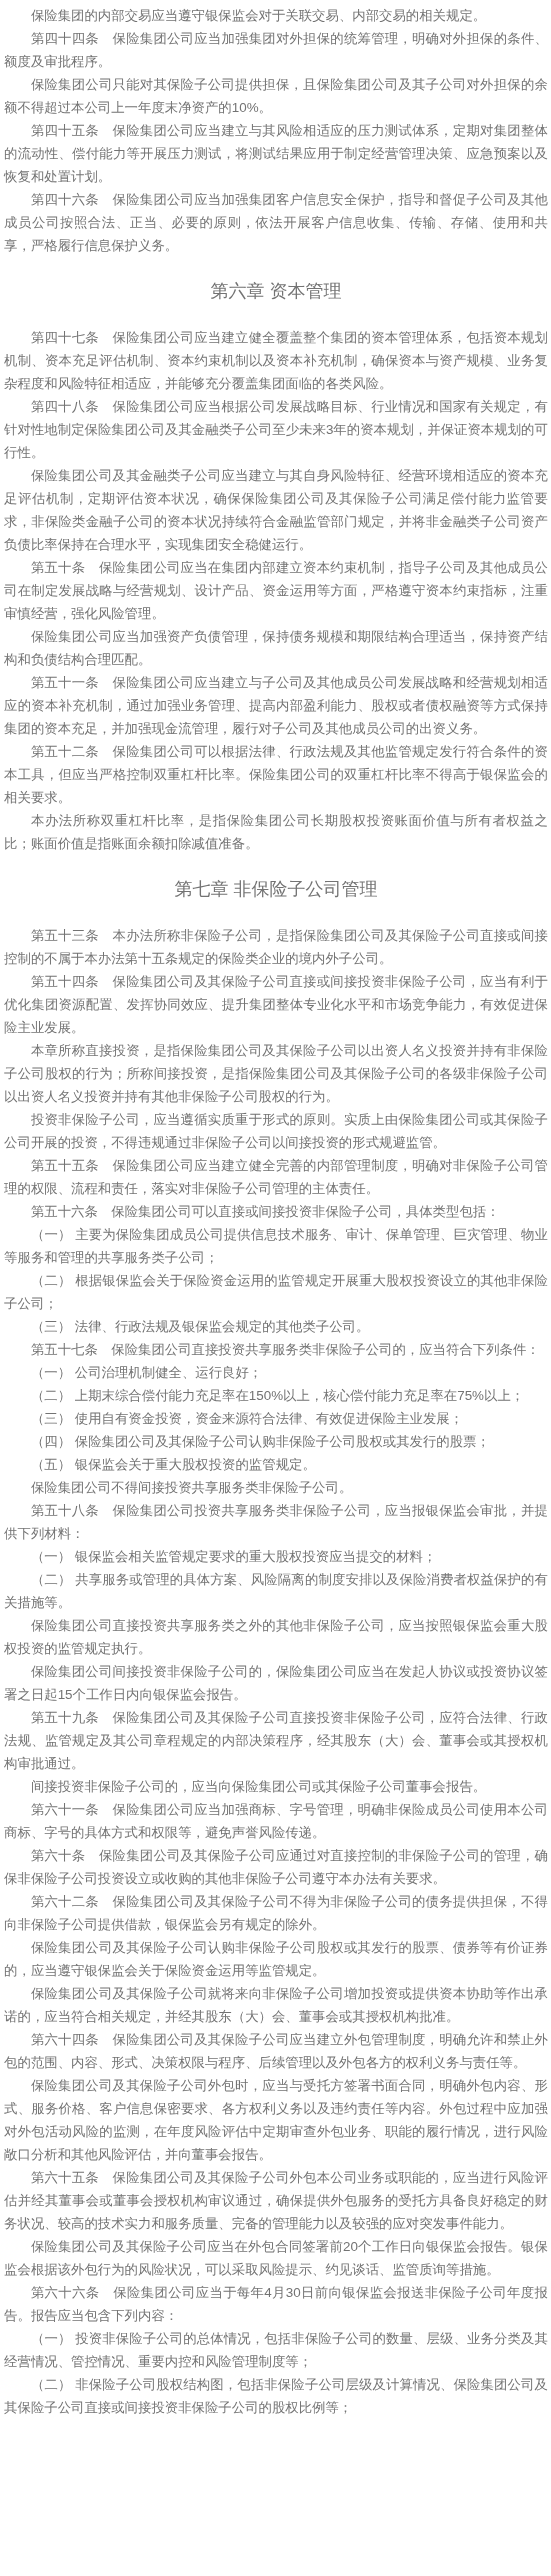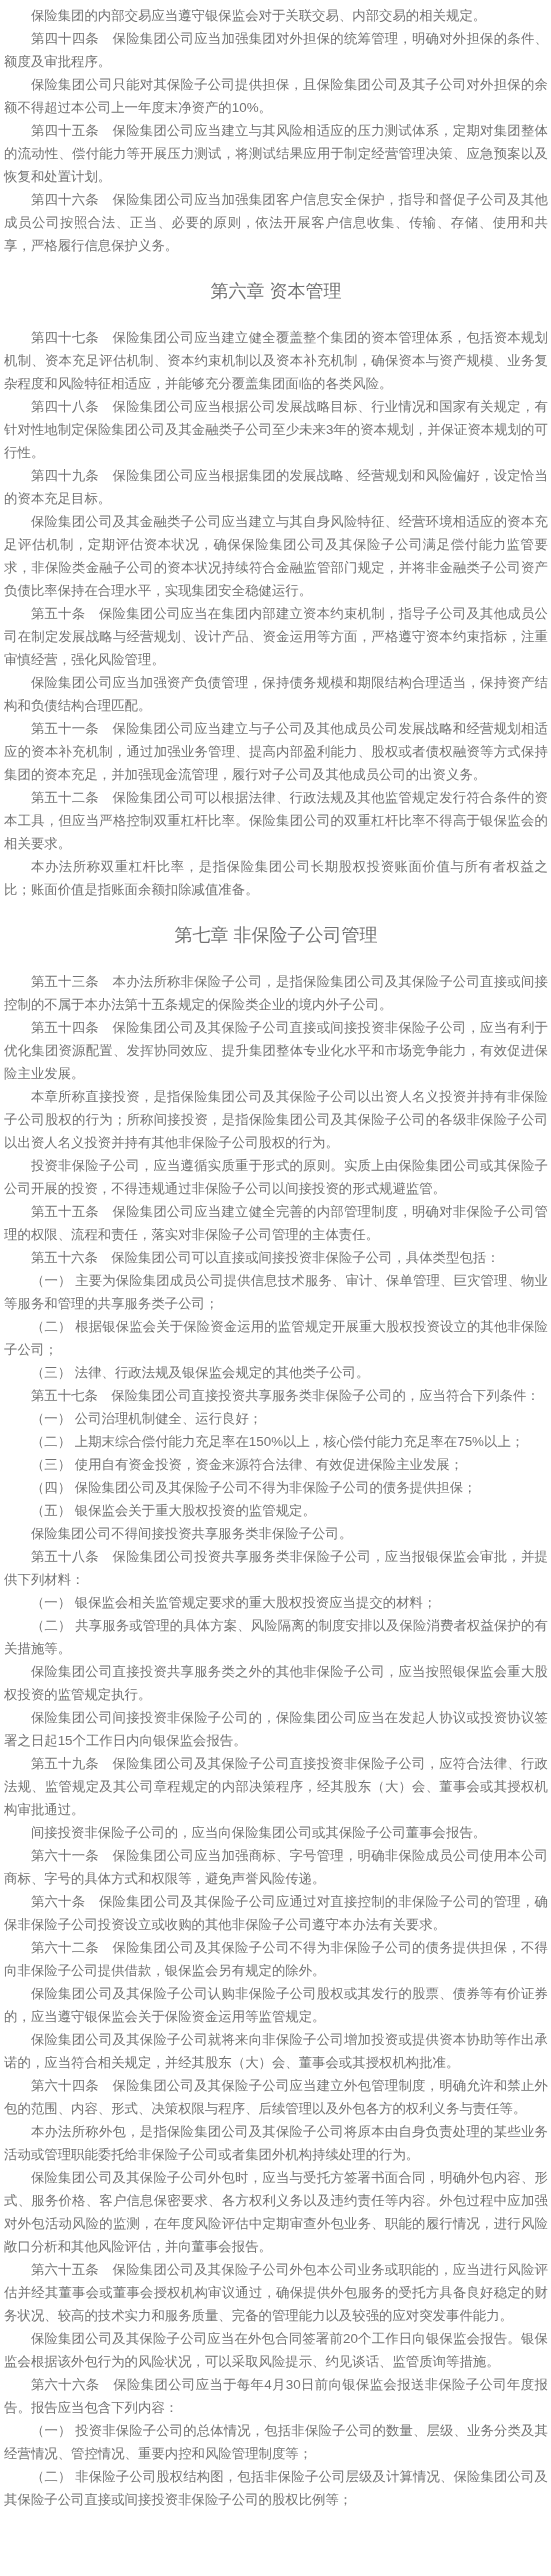--- a/index.html
+++ b/index.html
@@ -46,58 +46,56 @@
 <main data-name="document-page">
   <div class="doc-body" data-name="document-body" style="color: #737373;">
       <p class="para" data-name="article-paragraph">保险集团的内部交易应当遵守银保监会对于关联交易、内部交易的相关规定。</p>
       <p class="para" data-name="article-paragraph">第四十四条　保险集团公司应当加强集团对外担保的统筹管理，明确对外担保的条件、额度及审批程序。</p>
       <p class="para" data-name="article-paragraph">保险集团公司只能对其保险子公司提供担保，且保险集团公司及其子公司对外担保的余额不得超过本公司上一年度末净资产的10%。</p>
       <p class="para" data-name="article-paragraph">第四十五条　保险集团公司应当建立与其风险相适应的压力测试体系，定期对集团整体的流动性、偿付能力等开展压力测试，将测试结果应用于制定经营管理决策、应急预案以及恢复和处置计划。</p>
       <p class="para" data-name="article-paragraph">第四十六条　保险集团公司应当加强集团客户信息安全保护，指导和督促子公司及其他成员公司按照合法、正当、必要的原则，依法开展客户信息收集、传输、存储、使用和共享，严格履行信息保护义务。</p>
       <h2 class="chapter" data-name="chapter-heading">第六章 资本管理</h2>
       <p class="para" data-name="article-paragraph">第四十七条　保险集团公司应当建立健全覆盖整个集团的资本管理体系，包括资本规划机制、资本充足评估机制、资本约束机制以及资本补充机制，确保资本与资产规模、业务复杂程度和风险特征相适应，并能够充分覆盖集团面临的各类风险。</p>
       <p class="para" data-name="article-paragraph">第四十八条　保险集团公司应当根据公司发展战略目标、行业情况和国家有关规定，有针对性地制定保险集团公司及其金融类子公司至少未来3年的资本规划，并保证资本规划的可行性。</p>
-      <p class="para" data-name="article-paragraph">第四十九条　保险集团公司应当根据集团的发展战略、经营规划和风险偏好，设定恰当的资本充足目标。</p>
       <p class="para" data-name="article-paragraph">保险集团公司及其金融类子公司应当建立与其自身风险特征、经营环境相适应的资本充足评估机制，定期评估资本状况，确保保险集团公司及其保险子公司满足偿付能力监管要求，非保险类金融子公司的资本状况持续符合金融监管部门规定，并将非金融类子公司资产负债比率保持在合理水平，实现集团安全稳健运行。</p>
       <p class="para" data-name="article-paragraph">第五十条　保险集团公司应当在集团内部建立资本约束机制，指导子公司及其他成员公司在制定发展战略与经营规划、设计产品、资金运用等方面，严格遵守资本约束指标，注重审慎经营，强化风险管理。</p>
       <p class="para" data-name="article-paragraph">保险集团公司应当加强资产负债管理，保持债务规模和期限结构合理适当，保持资产结构和负债结构合理匹配。</p>
       <p class="para" data-name="article-paragraph">第五十一条　保险集团公司应当建立与子公司及其他成员公司发展战略和经营规划相适应的资本补充机制，通过加强业务管理、提高内部盈利能力、股权或者债权融资等方式保持集团的资本充足，并加强现金流管理，履行对子公司及其他成员公司的出资义务。</p>
       <p class="para" data-name="article-paragraph">第五十二条　保险集团公司可以根据法律、行政法规及其他监管规定发行符合条件的资本工具，但应当严格控制双重杠杆比率。保险集团公司的双重杠杆比率不得高于银保监会的相关要求。</p>
       <p class="para" data-name="article-paragraph">本办法所称双重杠杆比率，是指保险集团公司长期股权投资账面价值与所有者权益之比；账面价值是指账面余额扣除减值准备。</p>
       <h2 class="chapter" data-name="chapter-heading">第七章 非保险子公司管理</h2>
       <p class="para" data-name="article-paragraph">第五十三条　本办法所称非保险子公司，是指保险集团公司及其保险子公司直接或间接控制的不属于本办法第十五条规定的保险类企业的境内外子公司。</p>
       <p class="para" data-name="article-paragraph">第五十四条　保险集团公司及其保险子公司直接或间接投资非保险子公司，应当有利于优化集团资源配置、发挥协同效应、提升集团整体专业化水平和市场竞争能力，有效促进保险主业发展。</p>
       <p class="para" data-name="article-paragraph">本章所称直接投资，是指保险集团公司及其保险子公司以出资人名义投资并持有非保险子公司股权的行为；所称间接投资，是指保险集团公司及其保险子公司的各级非保险子公司以出资人名义投资并持有其他非保险子公司股权的行为。</p>
       <p class="para" data-name="article-paragraph">投资非保险子公司，应当遵循实质重于形式的原则。实质上由保险集团公司或其保险子公司开展的投资，不得违规通过非保险子公司以间接投资的形式规避监管。</p>
       <p class="para" data-name="article-paragraph">第五十五条　保险集团公司应当建立健全完善的内部管理制度，明确对非保险子公司管理的权限、流程和责任，落实对非保险子公司管理的主体责任。</p>
       <p class="para" data-name="article-paragraph">第五十六条　保险集团公司可以直接或间接投资非保险子公司，具体类型包括：</p>
       <p class="para" data-name="article-paragraph">（一） 主要为保险集团成员公司提供信息技术服务、审计、保单管理、巨灾管理、物业等服务和管理的共享服务类子公司；</p>
       <p class="para" data-name="article-paragraph">（二） 根据银保监会关于保险资金运用的监管规定开展重大股权投资设立的其他非保险子公司；</p>
       <p class="para" data-name="article-paragraph">（三） 法律、行政法规及银保监会规定的其他类子公司。</p>
       <p class="para" data-name="article-paragraph">第五十七条　保险集团公司直接投资共享服务类非保险子公司的，应当符合下列条件：</p>
       <p class="para" data-name="article-paragraph">（一） 公司治理机制健全、运行良好；</p>
       <p class="para" data-name="article-paragraph">（二） 上期末综合偿付能力充足率在150%以上，核心偿付能力充足率在75%以上；</p>
       <p class="para" data-name="article-paragraph">（三） 使用自有资金投资，资金来源符合法律、有效促进保险主业发展；</p>
-      <p class="para" data-name="article-paragraph">（四） 保险集团公司及其保险子公司不得为非保险子公司的债务提供担保；</p>
+      <p class="para" data-name="article-paragraph">（四） 保险集团公司及其保险子公司认购非保险子公司股权或其发行的股票；</p>
       <p class="para" data-name="article-paragraph">（五） 银保监会关于重大股权投资的监管规定。</p>
       <p class="para" data-name="article-paragraph">保险集团公司不得间接投资共享服务类非保险子公司。</p>
       <p class="para" data-name="article-paragraph">第五十八条　保险集团公司投资共享服务类非保险子公司，应当报银保监会审批，并提供下列材料：</p>
       <p class="para" data-name="article-paragraph">（一） 银保监会相关监管规定要求的重大股权投资应当提交的材料；</p>
       <p class="para" data-name="article-paragraph">（二） 共享服务或管理的具体方案、风险隔离的制度安排以及保险消费者权益保护的有关措施等。</p>
       <p class="para" data-name="article-paragraph">保险集团公司直接投资共享服务类之外的其他非保险子公司，应当按照银保监会重大股权投资的监管规定执行。</p>
       <p class="para" data-name="article-paragraph">保险集团公司间接投资非保险子公司的，保险集团公司应当在发起人协议或投资协议签署之日起15个工作日内向银保监会报告。</p>
       <p class="para" data-name="article-paragraph">第五十九条　保险集团公司及其保险子公司直接投资非保险子公司，应符合法律、行政法规、监管规定及其公司章程规定的内部决策程序，经其股东（大）会、董事会或其授权机构审批通过。</p>
       <p class="para" data-name="article-paragraph">间接投资非保险子公司的，应当向保险集团公司或其保险子公司董事会报告。</p>
       <p class="para" data-name="article-paragraph">第六十一条　保险集团公司应当加强商标、字号管理，明确非保险成员公司使用本公司商标、字号的具体方式和权限等，避免声誉风险传递。</p>
       <p class="para" data-name="article-paragraph">第六十条　保险集团公司及其保险子公司应通过对直接控制的非保险子公司的管理，确保非保险子公司投资设立或收购的其他非保险子公司遵守本办法有关要求。</p>
       <p class="para" data-name="article-paragraph">第六十二条　保险集团公司及其保险子公司不得为非保险子公司的债务提供担保，不得向非保险子公司提供借款，银保监会另有规定的除外。</p>
       <p class="para" data-name="article-paragraph">保险集团公司及其保险子公司认购非保险子公司股权或其发行的股票、债券等有价证券的，应当遵守银保监会关于保险资金运用等监管规定。</p>
       <p class="para" data-name="article-paragraph">保险集团公司及其保险子公司就将来向非保险子公司增加投资或提供资本协助等作出承诺的，应当符合相关规定，并经其股东（大）会、董事会或其授权机构批准。</p>
       <p class="para" data-name="article-paragraph">第六十四条　保险集团公司及其保险子公司应当建立外包管理制度，明确允许和禁止外包的范围、内容、形式、决策权限与程序、后续管理以及外包各方的权利义务与责任等。</p>
-      <p class="para" data-name="article-paragraph">本办法所称外包，是指保险集团公司及其保险子公司将原本由自身负责处理的某些业务活动或管理职能委托给非保险子公司或者集团外机构持续处理的行为。</p>
       <p class="para" data-name="article-paragraph">保险集团公司及其保险子公司外包时，应当与受托方签署书面合同，明确外包内容、形式、服务价格、客户信息保密要求、各方权利义务以及违约责任等内容。外包过程中应加强对外包活动风险的监测，在年度风险评估中定期审查外包业务、职能的履行情况，进行风险敞口分析和其他风险评估，并向董事会报告。</p>
       <p class="para" data-name="article-paragraph">第六十五条　保险集团公司及其保险子公司外包本公司业务或职能的，应当进行风险评估并经其董事会或董事会授权机构审议通过，确保提供外包服务的受托方具备良好稳定的财务状况、较高的技术实力和服务质量、完备的管理能力以及较强的应对突发事件能力。</p>
       <p class="para" data-name="article-paragraph">保险集团公司及其保险子公司应当在外包合同签署前20个工作日向银保监会报告。银保监会根据该外包行为的风险状况，可以采取风险提示、约见谈话、监管质询等措施。</p>
       <p class="para" data-name="article-paragraph">第六十六条　保险集团公司应当于每年4月30日前向银保监会报送非保险子公司年度报告。报告应当包含下列内容：</p>
       <p class="para" data-name="article-paragraph">（一） 投资非保险子公司的总体情况，包括非保险子公司的数量、层级、业务分类及其经营情况、管控情况、重要内控和风险管理制度等；</p>
       <p class="para" data-name="article-paragraph">（二） 非保险子公司股权结构图，包括非保险子公司层级及计算情况、保险集团公司及其保险子公司直接或间接投资非保险子公司的股权比例等；</p>
     </div>
 </main>
 
 

